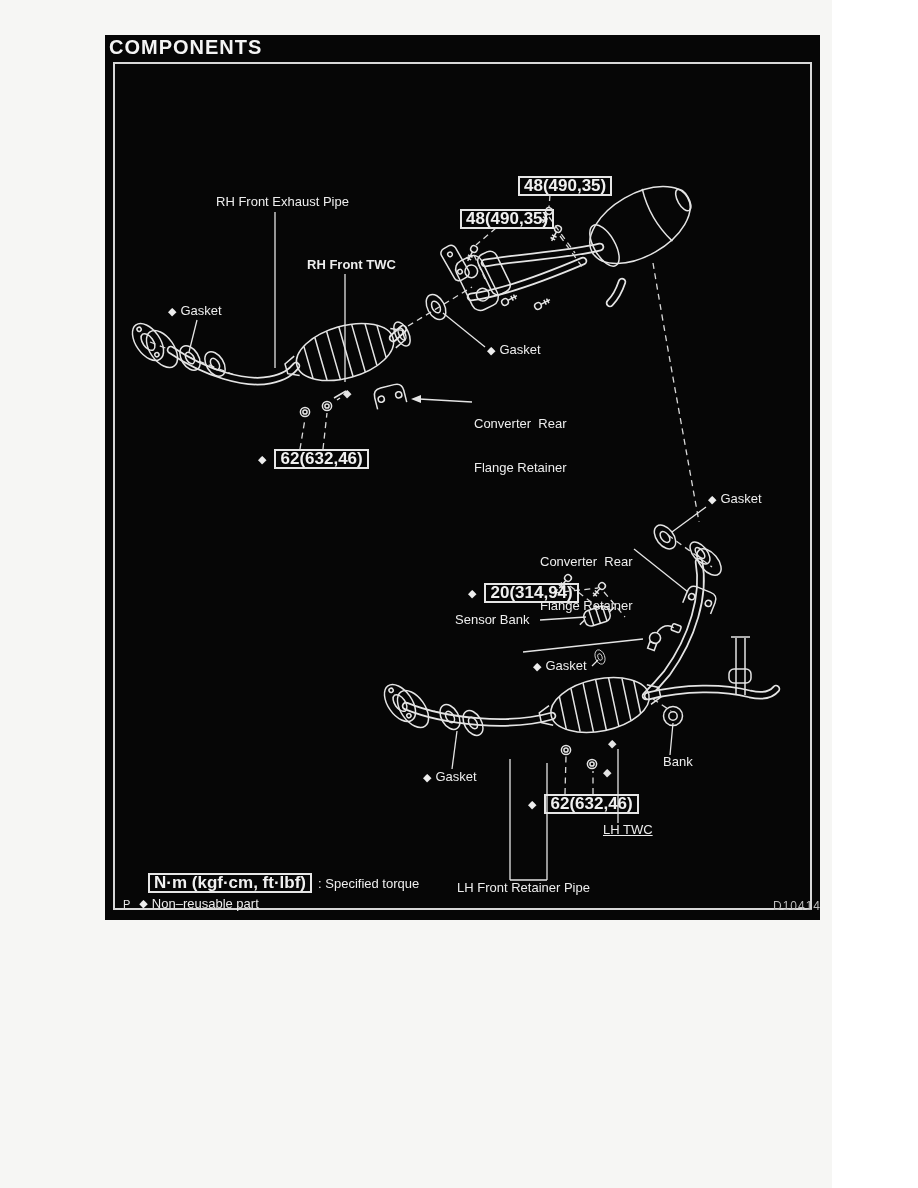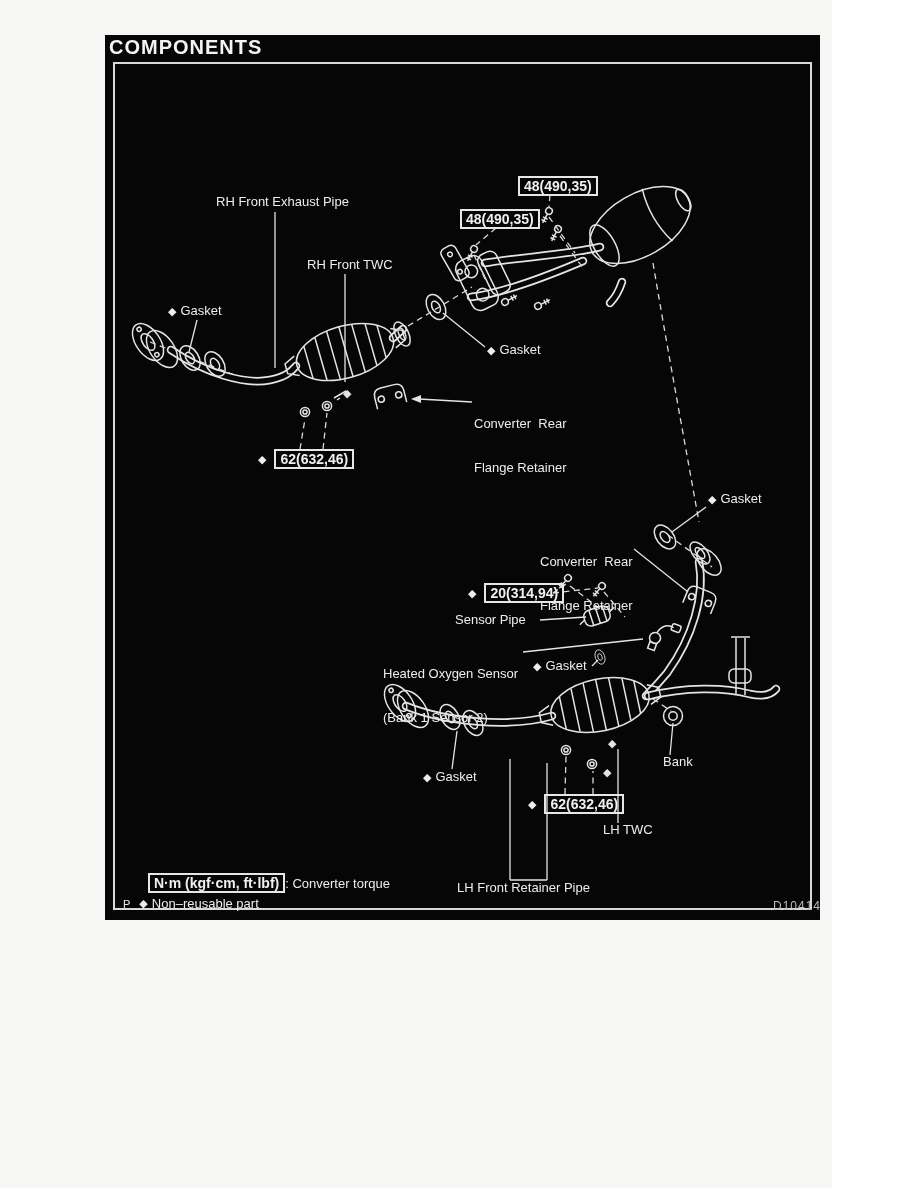--- a/index.html
+++ b/index.html
@@ -16,22 +16,22 @@
   .art .tube-in{stroke:#060606;stroke-width:5px;fill:none;stroke-linecap:round;}
   .art .lead{stroke:#e4e4e4;stroke-width:1.3px;fill:none;}
   .art .dash{stroke:#d8d8d8;stroke-width:1.3px;fill:none;stroke-dasharray:6 4.5;}
   .art .fillw{fill:#e4e4e4;stroke:none;}
   .art .mark{fill:#e4e4e4;stroke:none;font-size:11px;}
   .lbl{position:absolute;color:#ededed;font-size:13px;line-height:14.5px;white-space:pre;}
   .lbl .line{display:block;}
   .dia{margin-right:4px;font-size:11px;}
   .torque{position:absolute;color:#ededed;display:flex;align-items:center;gap:4px;white-space:pre;}
   .tbox{display:inline-block;border:2px solid #e6e6e6;padding:0 4px;font-weight:700;
-        font-size:14px;line-height:16px;color:#f0f0f0;}
-  .legend1{position:absolute;color:#ededed;font-size:13px;display:flex;align-items:center;white-space:pre;text-align:center;}
+        font-size:17px;line-height:16px;color:#f0f0f0;}
+  .legend1{position:absolute;color:#ededed;font-size:13px;display:flex;align-items:center;gap:6px;white-space:pre;text-align:center;}
   .legend2{position:absolute;color:#ededed;font-size:13px;display:flex;align-items:center;white-space:pre;}
   .pmark{font-size:11px;margin-right:9px;}
   .dwg{position:absolute;color:#bdbdbd;font-size:12px;letter-spacing:1px;}
 </style>
 </head>
 <body>
 
 <div class="canvas">
   <div class="panel">
 
@@ -244,21 +244,21 @@
         <path class="dash" d="M448,558 L493,553"></path>
         <path class="dash" d="M465,551 L498,576"></path>
         <path class="dash" d="M499,557 L520,582"></path>
         <path class="dash" d="M460,759 L461,721"></path>
         <path class="dash" d="M488,759 L488,736"></path>
       </g>
     </svg>
 
     <div class="lbl" style="left:111px;top:160px;"><span>RH Front Exhaust Pipe</span></div>
 
-    <div class="lbl" style="left:202px;top:223px;"><span>RH Front TWC</span></div>
+    <div class="lbl" style="left:202px;top:223px;font-weight:bold;"><span>RH Front TWC</span></div>
 
     <div class="lbl" style="left:63px;top:269px;"><span class="dia">◆</span><span>Gasket</span></div>
 
     <div class="torque" style="left:413px;top:141px;"><span class="tbox">48(490,35)</span></div>
 
     <div class="torque" style="left:355px;top:174px;"><span class="tbox">48(490,35)</span></div>
 
     <div class="lbl" style="left:382px;top:308px;"><span class="dia">◆</span><span>Gasket</span></div>
 
     <div class="lbl" style="left:369px;top:353px;">
@@ -270,42 +270,38 @@
 
     <div class="lbl" style="left:603px;top:457px;"><span class="dia">◆</span><span>Gasket</span></div>
 
     <div class="lbl" style="left:435px;top:491px;">
       <span class="line">Converter  Rear</span>
       <span class="line">Flange Retainer</span>
     </div>
 
     <div class="torque" style="left:363px;top:548px;"><span class="dia">◆</span><span class="tbox">20(314,94)</span></div>
 
-    <div class="lbl" style="left:350px;top:578px;"><span>Sensor Pipe</span></div>
-
-    <div class="lbl" style="left:278px;top:603px;">
-      <span class="line">Heated Oxygen Sensor</span>
-      <span class="line">(Bank 1 Sensor 2)</span>
-    </div>
+    <div class="lbl" style="left:350px;top:578px;"><span>Sensor Bank</span></div>
+
 
     <div class="lbl" style="left:428px;top:624px;"><span class="dia">◆</span><span>Gasket</span></div>
 
     <div class="lbl" style="left:558px;top:720px;"><span>Bank</span></div>
 
     <div class="lbl" style="left:318px;top:735px;"><span class="dia">◆</span><span>Gasket</span></div>
 
     <div class="torque" style="left:423px;top:759px;"><span class="dia">◆</span><span class="tbox">62(632,46)</span></div>
 
-    <div class="lbl" style="left:498px;top:788px;"><span>LH TWC</span></div>
+    <div class="lbl" style="left:498px;top:788px;text-decoration:underline;"><span>LH TWC</span></div>
 
     <div class="lbl" style="left:352px;top:846px;"><span>LH Front Retainer Pipe</span></div>
 
     <div class="legend1" style="left:43px;top:838px;">
       <span class="tbox">N·m (kgf·cm, ft·lbf)</span>
-      <span>: Converter torque</span>
+      <span>: Specified torque</span>
     </div>
     <div class="legend2" style="left:18px;top:861px;">
       <span class="pmark">P</span>
       <span class="dia">◆</span>
       <span>Non–reusable part</span>
     </div>
 
     <div class="dwg" style="left:668px;top:864px;">D10414</div>
 
   </div>

